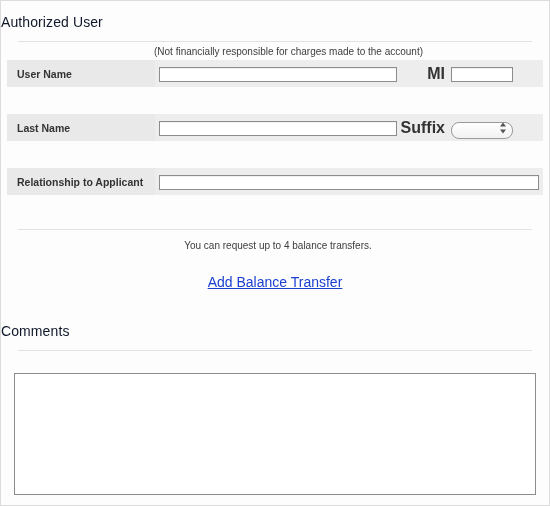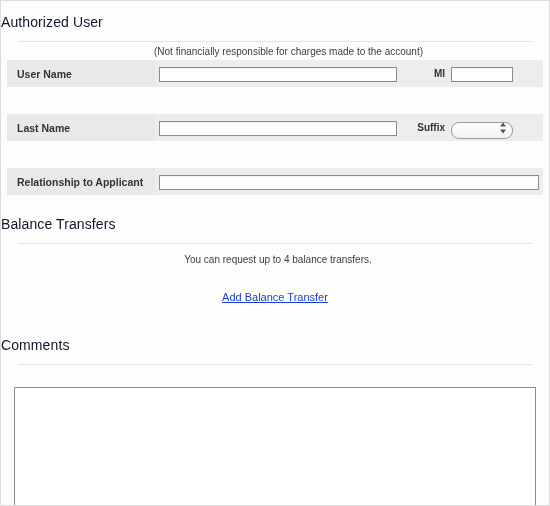--- a/index.html
+++ b/index.html
@@ -75,21 +75,21 @@
     padding-left: 10px;
     box-sizing: border-box;
     white-space: nowrap;
   }
   td.field-cell {
     padding-left: 4px;
     padding-right: 4px;
   }
   td.sub-label-cell {
     text-align: right;
-    font-size: 10px;
+    font-size: 16px;
     font-weight: bold;
     color: #333333;
     padding-right: 6px;
     white-space: nowrap;
     width: 64px;
   }
   td.sub-field-cell {
     width: 84px;
     padding-right: 8px;
   }
@@ -158,21 +158,21 @@
   .note-italic {
     font-size: 10px;
     color: #3d3d3d;
     margin: 0;
   }
   .note-center { text-align: center; margin-left: 6px; }
 
   
   .link {
     color: #1a3fd0;
-    font-size: 11px;
+    font-size: 14px;
     text-decoration: underline;
     cursor: pointer;
   }
 
   
   .comment-help {
     font-size: 10.5px;
     color: #333333;
     padding-left: 33px;
     margin: 0;
@@ -260,21 +260,20 @@
         <tr>
           <td class="label-cell">Relationship to Applicant</td>
           <td class="field-cell" colspan="3">
             <input class="txt full" type="text" style="width: 380px;" value="">
           </td>
         </tr>
       </tbody>
     </table>
 
     <div style="height:22px"></div>
-    <h2 class="section-title">Balance Transfers</h2>
     <div style="height:12px"></div>
     <div class="rule"></div>
     <div style="height:10px"></div>
     <div class="note-italic note-center">You can request up to 4 balance transfers.</div>
     <div style="height:22px"></div>
     <div style="text-align:center">
       <span class="link">Add Balance Transfer</span>
     </div>
 
     <div style="height:33px"></div>

